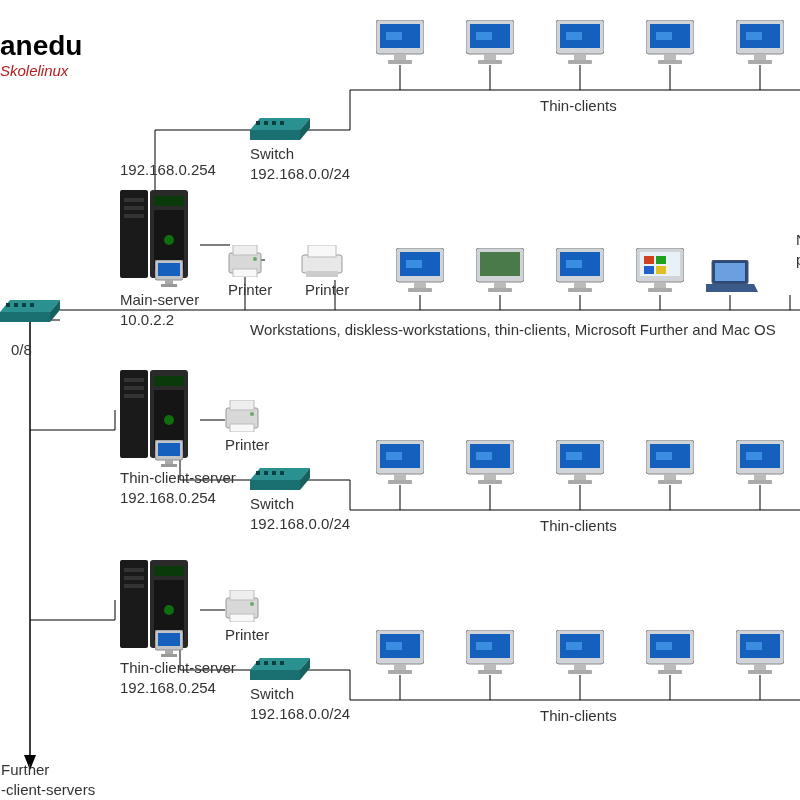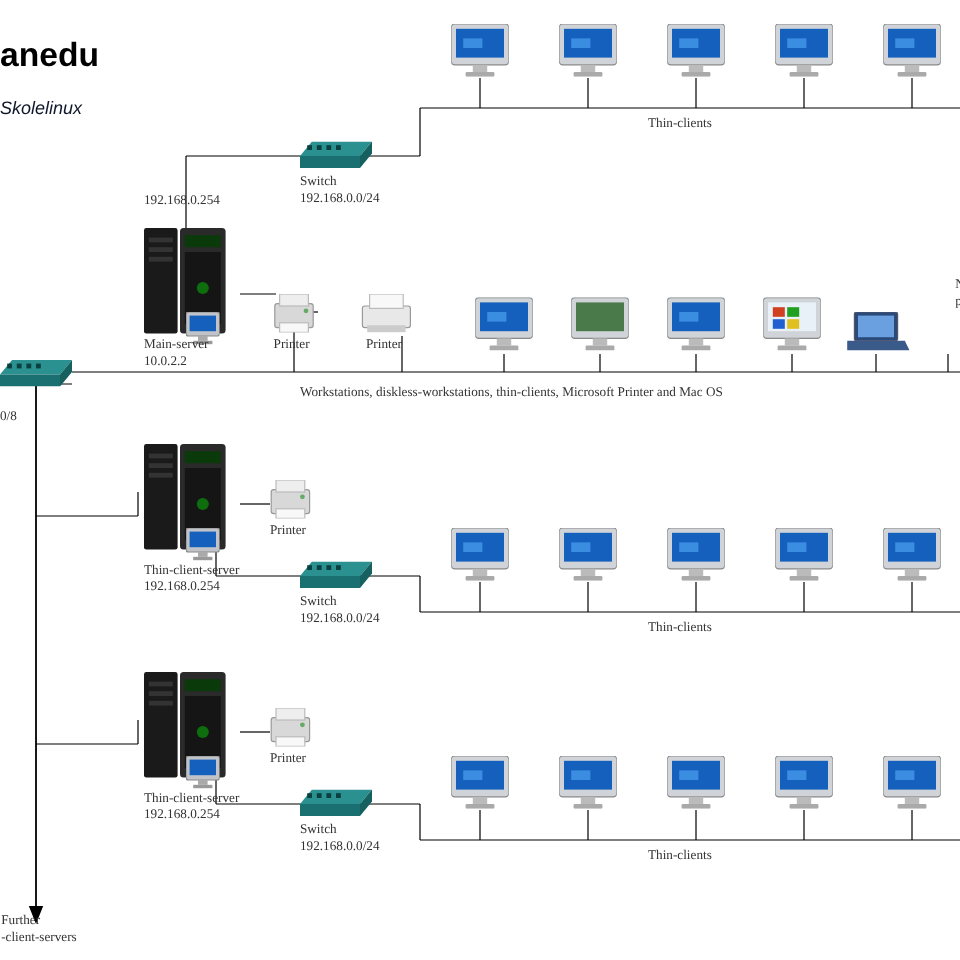--- a/index.html
+++ b/index.html
@@ -21,29 +21,27 @@
     font-size: 28px;
     font-weight: bold;
     color: #000;
   }
   .logo-sub {
     position: absolute;
     top: 62px;
     left: 0;
     font-size: 15px;
     font-style: italic;
-    color: #0f172a;
-    margin-top: 20px;
+    color: #b91c1c;
   }
   .label {
     position: absolute;
-    font-size: 11px;
+    font-size: 15px;
     line-height: 1.3;
     white-space: nowrap;
-    font-family: Liberation Serif, serif;
   }
   svg.line {
     position: absolute;
     top: 0;
     left: 0;
     width: 800px;
     height: 800px;
     pointer-events: none;
   }
   .node { position: absolute; }
@@ -216,21 +214,21 @@
     </svg></div>
 <div class="label" style="left:250px;top:144px"><span>Switch</span><br><span>192.168.0.0/24</span></div>
 
 <div class="label" style="left:120px;top:160px">192.168.0.254</div>
 <div class="node" style="left:105px;top:190px"><svg width="100" height="90" viewBox="0 0 70 90">
       <use href="#server-icon"></use>
     </svg></div>
 <div class="node" style="left:155px;top:260px"><svg width="28" height="27">
       <use href="#small-monitor-icon"></use>
     </svg></div>
-<div class="label" style="left:120px;top:280px"><span>Main-server</span><br><span>10.0.2.2</span></div>
+<div class="label" style="left:120px;top:290px"><span>Main-server</span><br><span>10.0.2.2</span></div>
 
 <div class="node" style="left:225px;top:245px"><svg width="40" height="32">
       <use href="#printer-icon"></use>
     </svg></div>
 <div class="label" style="left:228px;top:280px">Printer</div>
 <div class="node" style="left:300px;top:245px"><svg width="44" height="32">
       <use href="#printer2-icon"></use>
     </svg></div>
 <div class="label" style="left:305px;top:280px">Printer</div>
 <div class="node" style="left:396px;top:248px"><svg width="48" height="44">
@@ -243,26 +241,26 @@
       <use href="#monitor-icon"></use>
     </svg></div>
 <div class="node" style="left:636px;top:248px"><svg width="48" height="44">
       <use href="#monitor-w-icon"></use>
     </svg></div>
 <div class="node" style="left:706px;top:260px"><svg width="52" height="32">
       <use href="#laptop-icon"></use>
     </svg></div>
 <div class="label" style="left:796px;top:230px;white-space:pre">Ne
 pri</div>
-<div class="label" style="left:250px;top:320px">Workstations, diskless-workstations, thin-clients, Microsoft Printer and Mac OS</div>
+<div class="label" style="left:250px;top:320px">Workstations, diskless-workstations, thin-clients, Microsoft Further and Mac OS</div>
 
 <div class="node" style="left:0px;top:300px"><svg width="60" height="22">
       <use href="#switch-icon"></use>
     </svg></div>
-<div class="label" style="left:0px;top:340px">0/8</div>
+<div class="label" style="left:11px;top:340px">0/8</div>
 <div class="label" style="left:1px;top:760px;white-space:pre">Further
 -client-servers</div>
 
 <div class="node" style="left:105px;top:370px"><svg width="100" height="90" viewBox="0 0 70 90">
       <use href="#server-icon"></use>
     </svg></div>
 <div class="node" style="left:155px;top:440px"><svg width="28" height="27">
       <use href="#small-monitor-icon"></use>
     </svg></div>
 <div class="node" style="left:222px;top:400px"><svg width="40" height="32">

